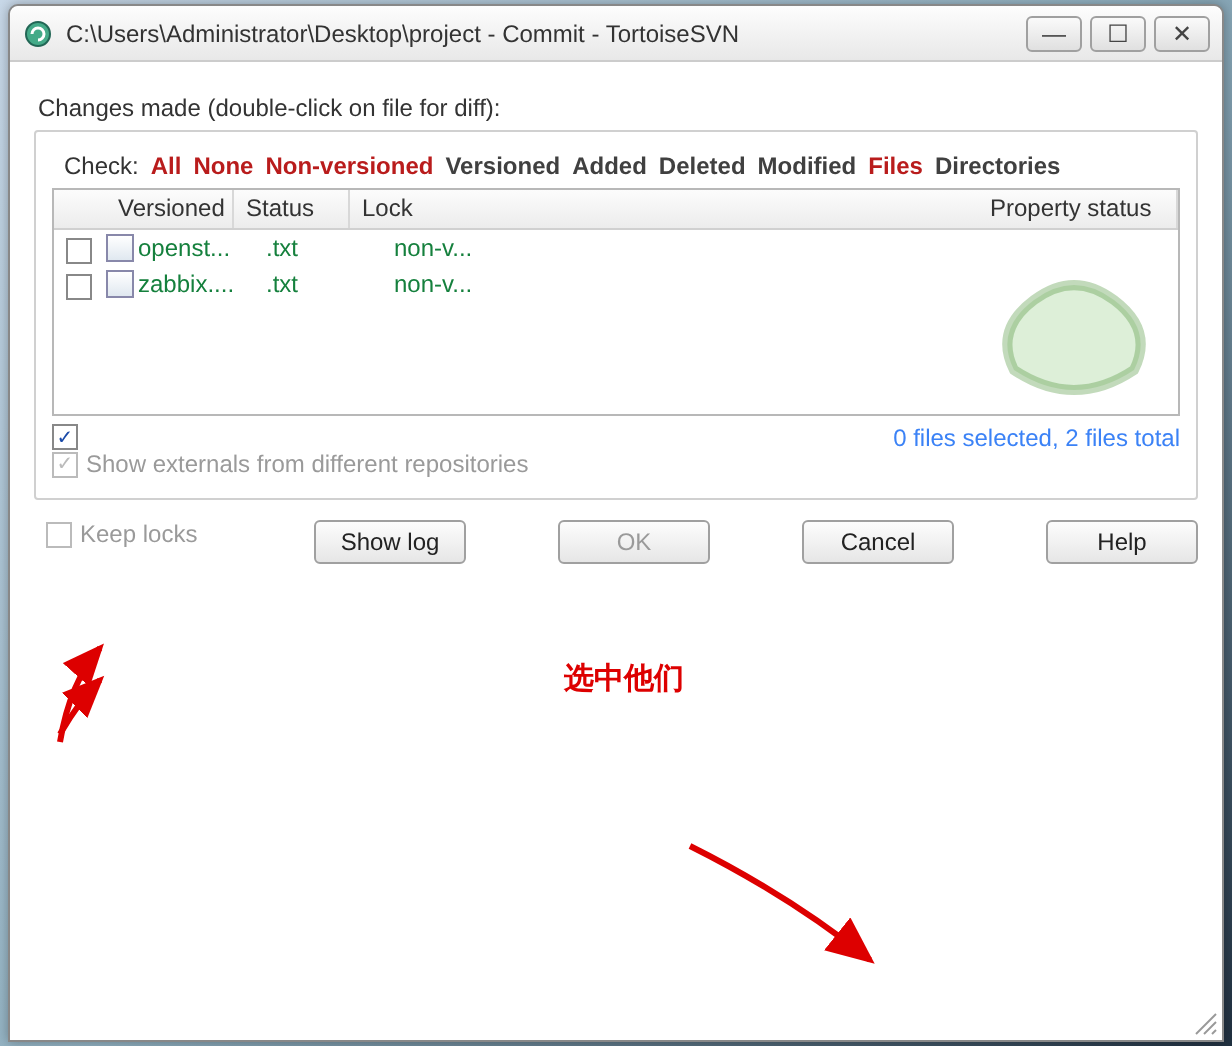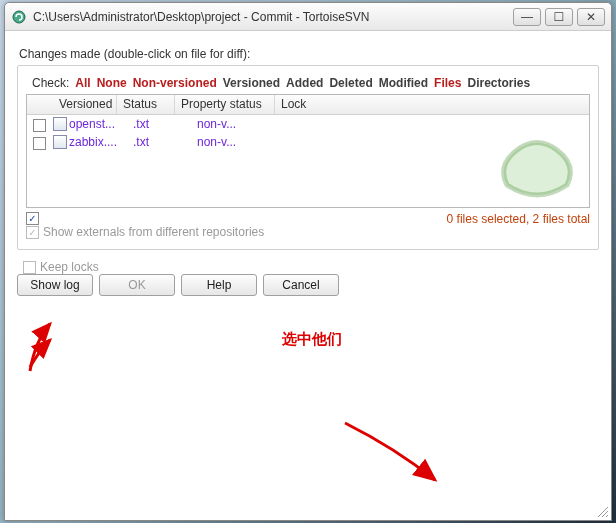--- a/index.html
+++ b/index.html
@@ -20,34 +20,34 @@
   .changeslabel { margin:6px 0 4px 2px; color:#333;}
   .checkrow { display:flex; align-items:center; gap:6px; margin:4px 0 4px 6px; flex-wrap:wrap;}
   .checkrow .lbl { color:#333;}
   .link { color:#b91c1c; font-weight:bold; cursor:pointer;}
   .linkd { color:#404040; font-weight:bold;}
   .filebox { border:1px solid #b8b8b8; height:114px; position:relative; overflow:hidden; background:#fff;}
   .filehead { display:flex; background:linear-gradient(#fcfcfc,#ececec); border-bottom:1px solid #d0d0d0; height:20px;}
   .col { border-right:1px solid #d8d8d8; padding:2px 6px; color:#333; white-space:nowrap; overflow:hidden;}
   .c0{width:26px;border-right:none;} .c1{width:70px;} .c2{width:64px;} .c3{width:58px;} .c4{width:100px;} .c5{flex:1;border-right:none;}
   .filerow { display:flex; height:18px; align-items:center;}
-  .filerow .cell { padding:0 6px; color:#6d28d9; white-space:nowrap; overflow:hidden;}
+  .filerow .cell { padding:0 6px; color:#15803d; white-space:nowrap; overflow:hidden;}
   .cb { width:13px; height:13px; border:1px solid #888; background:#fff; display:inline-block; margin:2px 1px 0 6px;}
   .ficon { width:14px; height:14px; display:inline-block; margin-right:2px; background:linear-gradient(#fff,#e0e8f0); border:1px solid #88a; vertical-align:middle;}
   .watermark { position:absolute; right:6px; bottom:2px; pointer-events:none; }
   .underrow { display:flex; justify-content:space-between; align-items:flex-start; margin-top:4px;}
   .chkline { display:flex; align-items:center; gap:4px; color:#333;}
   .chkline.disabled { color:#9a9a9a;}
   .chkline .cb2 { width:13px; height:13px; border:1px solid #888; background:#fff; display:inline-flex; align-items:center; justify-content:center; font-size:10px; color:#1a4aa8;}
   .chkline.disabled .cb2 { border-color:#bbb; color:#bbb;}
-  .status { color:#c2410c; }
-  .bottom { display:flex; justify-content:space-between; align-items:flex-start; margin-top:10px;flex-direction:column;}
+  .status { color:#3b82f6; }
+  .bottom { display:flex; justify-content:space-between; align-items:flex-start; margin-top:10px;}
   .keepcol { margin-left:6px;}
   .btnrow { display:flex; gap:6px;}
-  .btn { width:76px; height:22px; border:1px solid #a0a0a0; border-radius:3px; background:linear-gradient(#fdfdfd,#e6e6e6); display:flex; align-items:center; justify-content:center; color:#222;}
+  .btn { width:76px; height:22px; border:1px solid #a0a0a0; border-radius:3px; background:linear-gradient(#fdfdfd,#e6e6e6); display:flex; align-items:center; justify-content:center; color:#222;margin-left:40px;}
   .btn.disabled { color:#9a9a9a;}
   .gripper { position:absolute; right:2px; bottom:2px; width:14px; height:14px;}
   .gripper svg line{ stroke:#999; stroke-width:1;}
   .arrow { position:absolute; pointer-events:none; }
   .anno-text { position:absolute; color:#d00; font-weight:bold; font-size:15px; pointer-events:none;}
 </style>
 </head>
 <body>
 
 <div class="window">
@@ -88,22 +88,22 @@
         <span class="linkd">Modified</span>
         <span class="link">Files</span>
         <span class="linkd">Directories</span>
       </div>
 
       <div class="filebox">
         <div class="filehead">
           <div class="col c0"></div>
           <div class="col c2">Versioned</div>
           <div class="col c3">Status</div>
+          <div class="col c5">Lock</div>
           <div class="col c4">Property status</div>
-          <div class="col c5">Lock</div>
         </div>
         <div class="filerow">
           <span class="cb"></span>
           <span class="cell" style="width:80px;"><span class="ficon"></span><span>openst...</span></span>
           <span class="cell" style="width:64px;">.txt</span>
           <span class="cell" style="width:58px;">non-v...</span>
         </div>
         <div class="filerow">
           <span class="cb"></span>
           <span class="cell" style="width:80px;"><span class="ficon"></span><span>zabbix....</span></span>
@@ -137,24 +137,24 @@
         </label>
       </div>
       <div class="btnrow">
         <div class="btn">
             <span>Show log</span>
           </div>
         <div class="btn disabled">
             <span>OK</span>
           </div>
         <div class="btn">
-            <span>Help</span>
+            <span>Cancel</span>
           </div>
         <div class="btn">
-            <span>Cancel</span>
+            <span>Help</span>
           </div>
       </div>
     </div>
   </div>
 
   <div class="gripper">
     <svg viewBox="0 0 14 14">
         <line x1="3" y1="13" x2="13" y2="3"></line>
         <line x1="7" y1="13" x2="13" y2="7"></line>
         <line x1="11" y1="13" x2="13" y2="11"></line>

